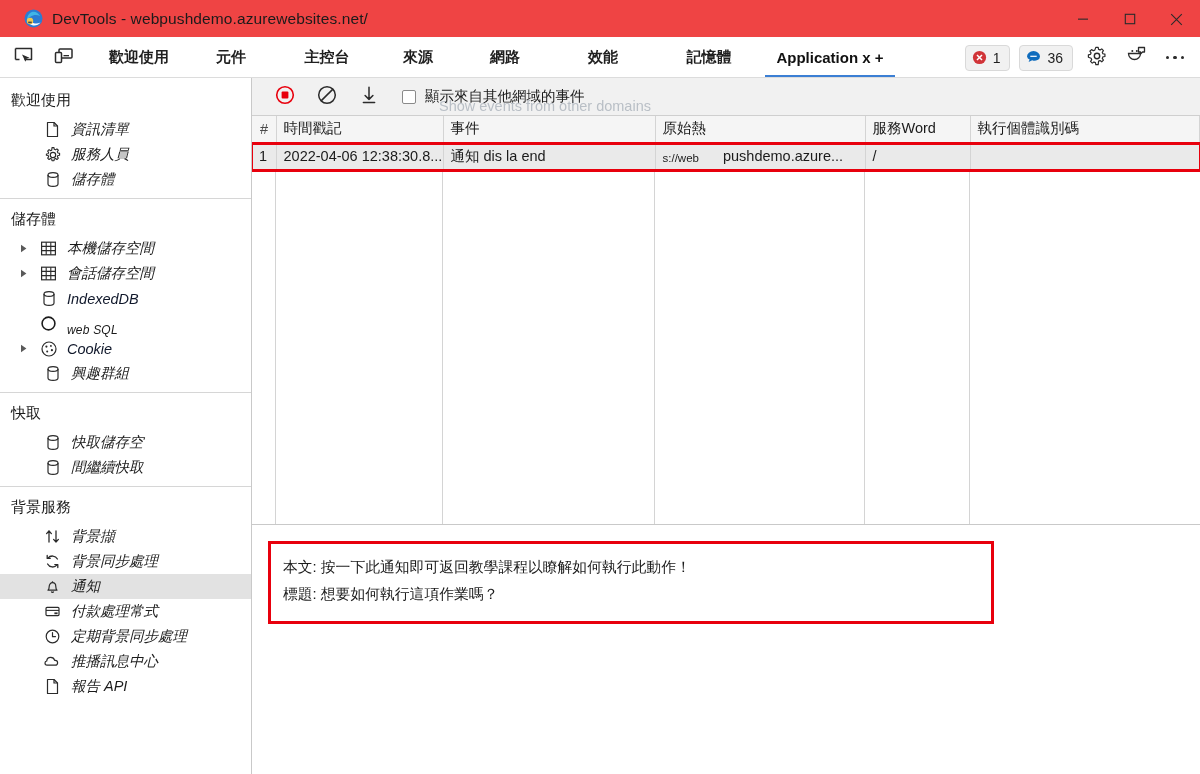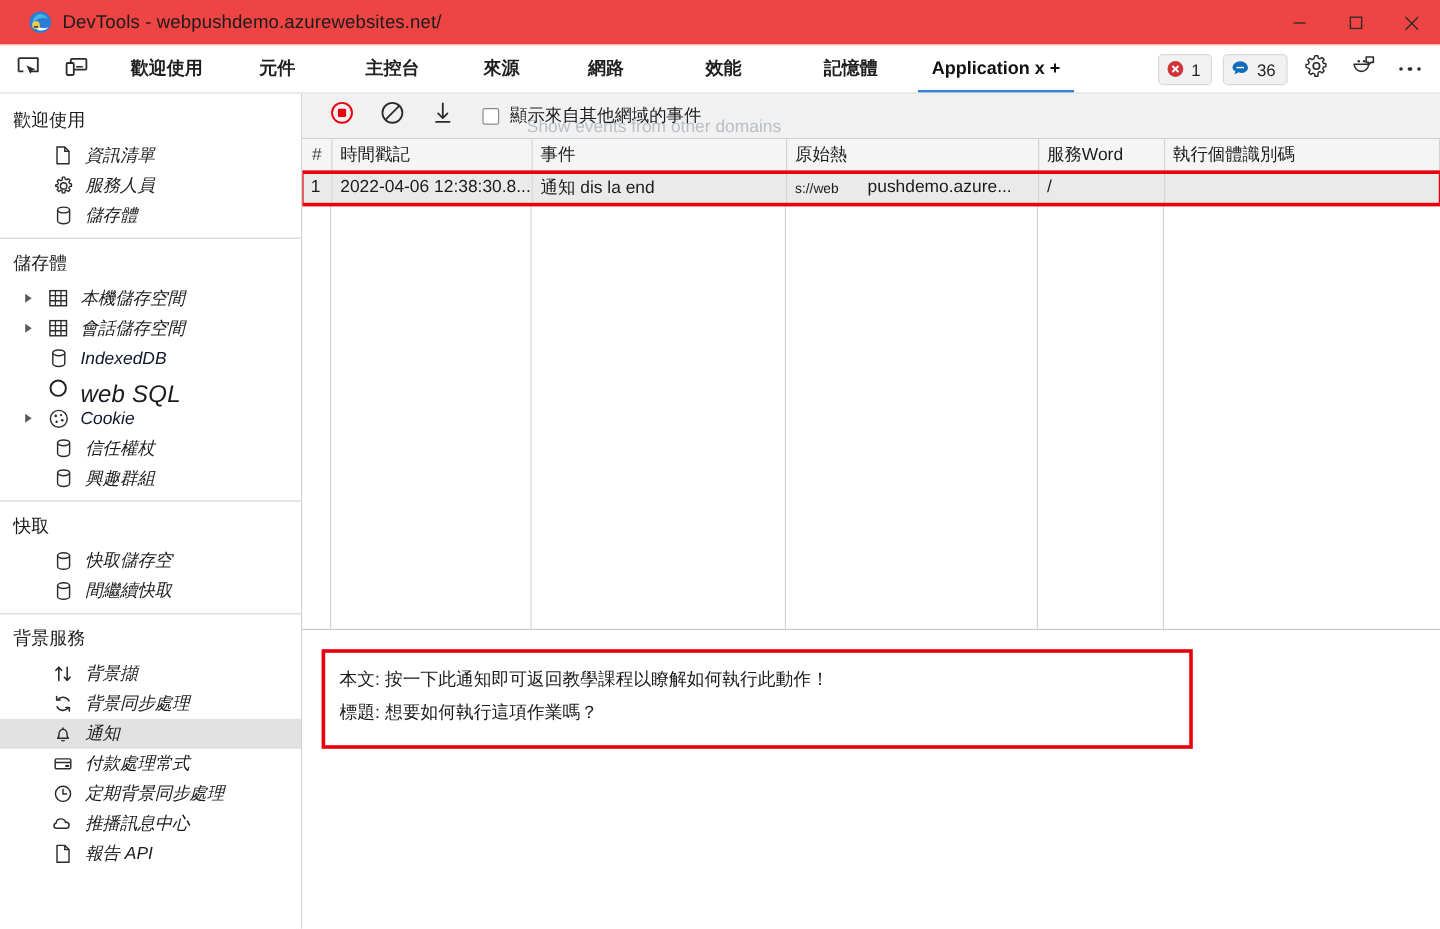--- a/index.html
+++ b/index.html
@@ -184,21 +184,21 @@
     display: flex; align-items: center; justify-content: center;
   }
   .arrow-spacer { width: 12px; flex: 0 0 12px; }
   .ic {
     width: 21px; height: 21px;
     flex: 0 0 21px;
     display: flex; align-items: center; justify-content: center;
   }
   .lbl-en { color: #0f172a; text-align: right; }
   .websql {
-    font-size: 20px;
+    font-size: 12px;
     letter-spacing: 0.2px;
     margin-top: 12px;
   }
 
   
   .main {
     flex: 1 1 auto;
     display: flex;
     flex-direction: column;
     min-width: 0;
@@ -564,30 +564,20 @@
           <span class="ic">
             <svg width="18" height="18" viewBox="0 0 18 18">
               <circle cx="9" cy="9" r="7" fill="#fff" stroke="#2b2b2b" stroke-width="1.2"></circle>
               <circle cx="6.4" cy="6.6" r="1.1" fill="#2b2b2b"></circle>
               <circle cx="10.9" cy="5.9" r="0.95" fill="#2b2b2b"></circle>
               <circle cx="11.9" cy="10.2" r="1.1" fill="#2b2b2b"></circle>
               <circle cx="7.2" cy="11.4" r="1.0" fill="#2b2b2b"></circle>
             </svg>
           </span>
           <span class="lbl-en">Cookie</span>
-        </div>
-        <div class="tree-item">
-          <span class="arrow-spacer"></span>
-          <span class="ic">
-            <svg width="16" height="17" viewBox="0 0 16 17">
-                <ellipse cx="8" cy="4" rx="5" ry="2.4" fill="#fff" stroke="#2b2b2b" stroke-width="1.2"></ellipse>
-                <path d="M3 4v9c0 1.3 2.2 2.4 5 2.4s5-1.1 5-2.4V4" fill="none" stroke="#2b2b2b" stroke-width="1.2"></path>
-              </svg>
-          </span>
-          <span>信任權杖</span>
         </div>
         <div class="tree-item">
           <span class="arrow-spacer"></span>
           <span class="ic">
             <svg width="16" height="17" viewBox="0 0 16 17">
                 <ellipse cx="8" cy="4" rx="5" ry="2.4" fill="#fff" stroke="#2b2b2b" stroke-width="1.2"></ellipse>
                 <path d="M3 4v9c0 1.3 2.2 2.4 5 2.4s5-1.1 5-2.4V4" fill="none" stroke="#2b2b2b" stroke-width="1.2"></path>
               </svg>
           </span>
           <span>興趣群組</span>

